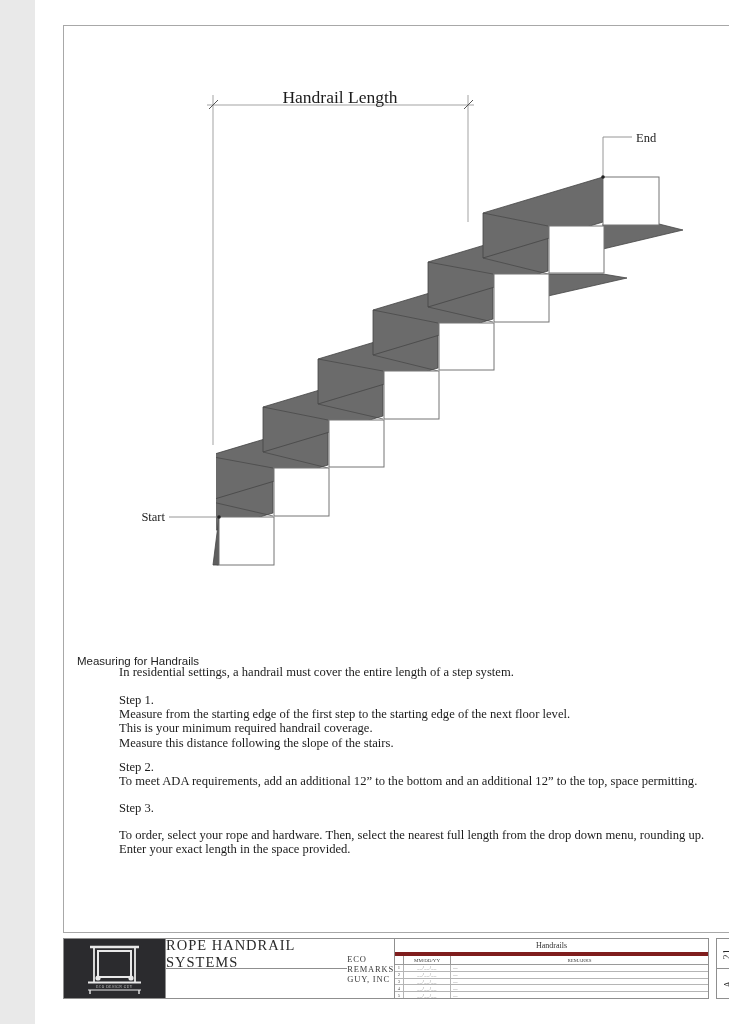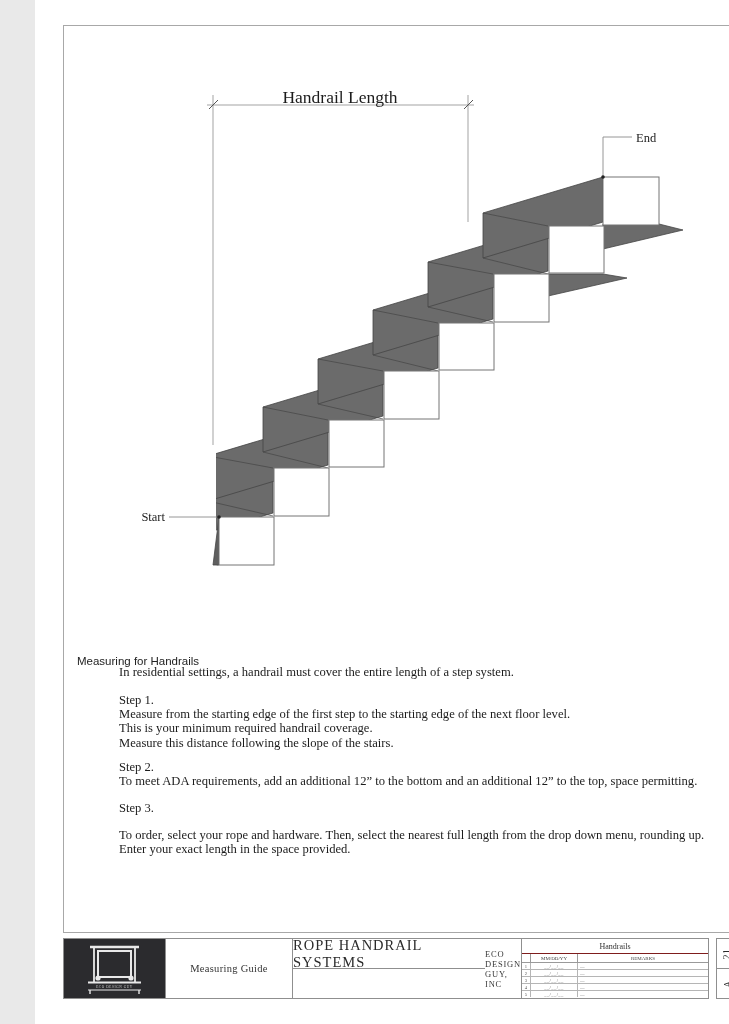--- a/index.html
+++ b/index.html
@@ -26,21 +26,21 @@
   .tb-logo{width:101px;height:59px;background:#2b2b2e;flex:none;}
   .tb-mg{width:126px;flex:none;border-left:1px solid #8f8f8f;display:flex;
          align-items:center;justify-content:center;font-size:10.5px;color:#333;
          letter-spacing:0.3px;}
   .tb-rope{width:228px;flex:none;border-left:1px solid #8f8f8f;display:flex;flex-direction:row;}
   .tb-rope-title{height:29px;border-bottom:1px solid #8f8f8f;display:flex;align-items:center;
                  justify-content:center;font-size:14.5px;letter-spacing:1px;color:#2a2a2a;}
   .tb-rope-co{flex:1;display:flex;align-items:center;justify-content:center;
               font-size:8.5px;letter-spacing:0.8px;color:#3a3a3a;}
   .tb-rev{flex:1;border-left:1px solid #8f8f8f;display:flex;flex-direction:column;font-size:5px;}
-  .rev-head{height:14px;border-bottom:1px solid #7f1d1d;display:flex;align-items:center;
+  .rev-head{height:14px;border-bottom:4px solid #7f1d1d;display:flex;align-items:center;
             justify-content:center;font-size:8px;color:#333;}
   .rev-cols{height:8px;border-bottom:1px solid #9a9a9a;display:flex;}
   .rev-cols .c-num{width:8px;border-right:1px solid #9a9a9a;}
   .rev-cols .c-date{width:46px;border-right:1px solid #9a9a9a;display:flex;align-items:center;
                     justify-content:center;font-size:5px;color:#444;}
   .rev-cols .c-rem{flex:1;display:flex;align-items:center;justify-content:center;
                    font-size:5px;color:#444;}
   .rev-row{height:6.1px;border-bottom:1px solid #b5b5b5;display:flex;font-size:4.6px;color:#555;}
   .rev-row:last-child{border-bottom:none;}
   .rev-row .c-num{width:8px;border-right:1px solid #b5b5b5;display:flex;align-items:center;
@@ -167,24 +167,23 @@
           <line x1="24" y1="43.5" x2="77" y2="43.5" stroke-width="2.2"></line>
           <line x1="24" y1="51" x2="77" y2="51" stroke-width="1.2"></line>
           <line x1="26" y1="51" x2="26" y2="55" stroke-width="1.4"></line>
           <line x1="75" y1="51" x2="75" y2="55" stroke-width="1.4"></line>
         </g>
         <circle cx="34" cy="39" r="2.6" fill="#e9e9e9"></circle>
         <circle cx="67" cy="39" r="2.6" fill="#e9e9e9"></circle>
         <text x="50.5" y="48.6" text-anchor="middle" font-size="3.4" letter-spacing="0.6" fill="#cfcfcf" font-family="Liberation Sans, sans-serif">ECO DESIGN GUY</text>
       </svg>
     </div>
-    <div class="tb-mg">Measuring Guide</div>
     <div class="tb-rope">
       <div class="tb-rope-title">ROPE HANDRAIL SYSTEMS</div>
-      <div class="tb-rope-co">ECO DESIGN GUY, INC</div>
+      <div class="tb-rope-co">ECO REMARKS GUY, INC</div>
     </div>
     <div class="tb-rev">
       <div class="rev-head">Handrails</div>
       <div class="rev-cols">
         <div class="c-num"></div>
         <div class="c-date">MM/DD/YY</div>
         <div class="c-rem">REMARKS</div>
       </div>
       <div class="rev-row">
         <div class="c-num">1</div>

